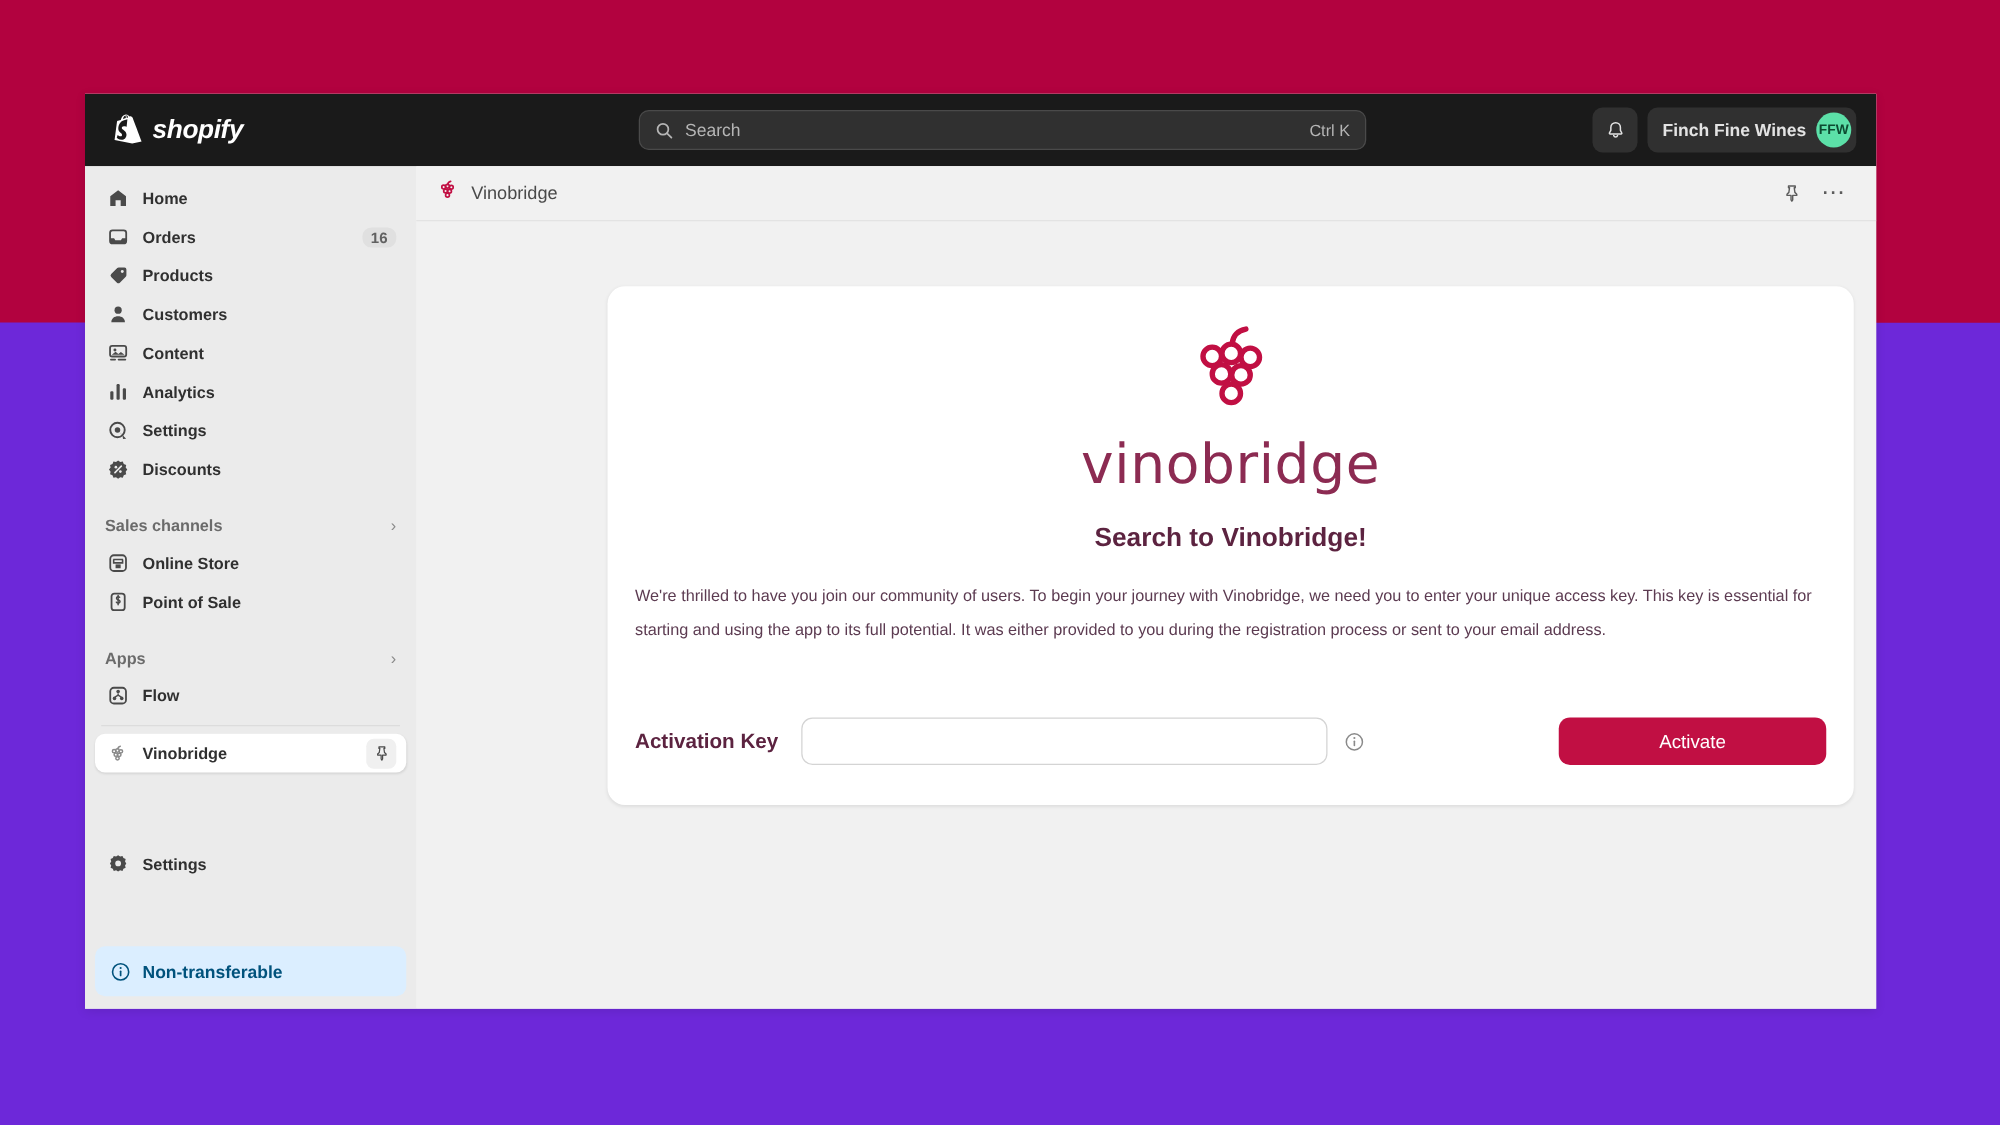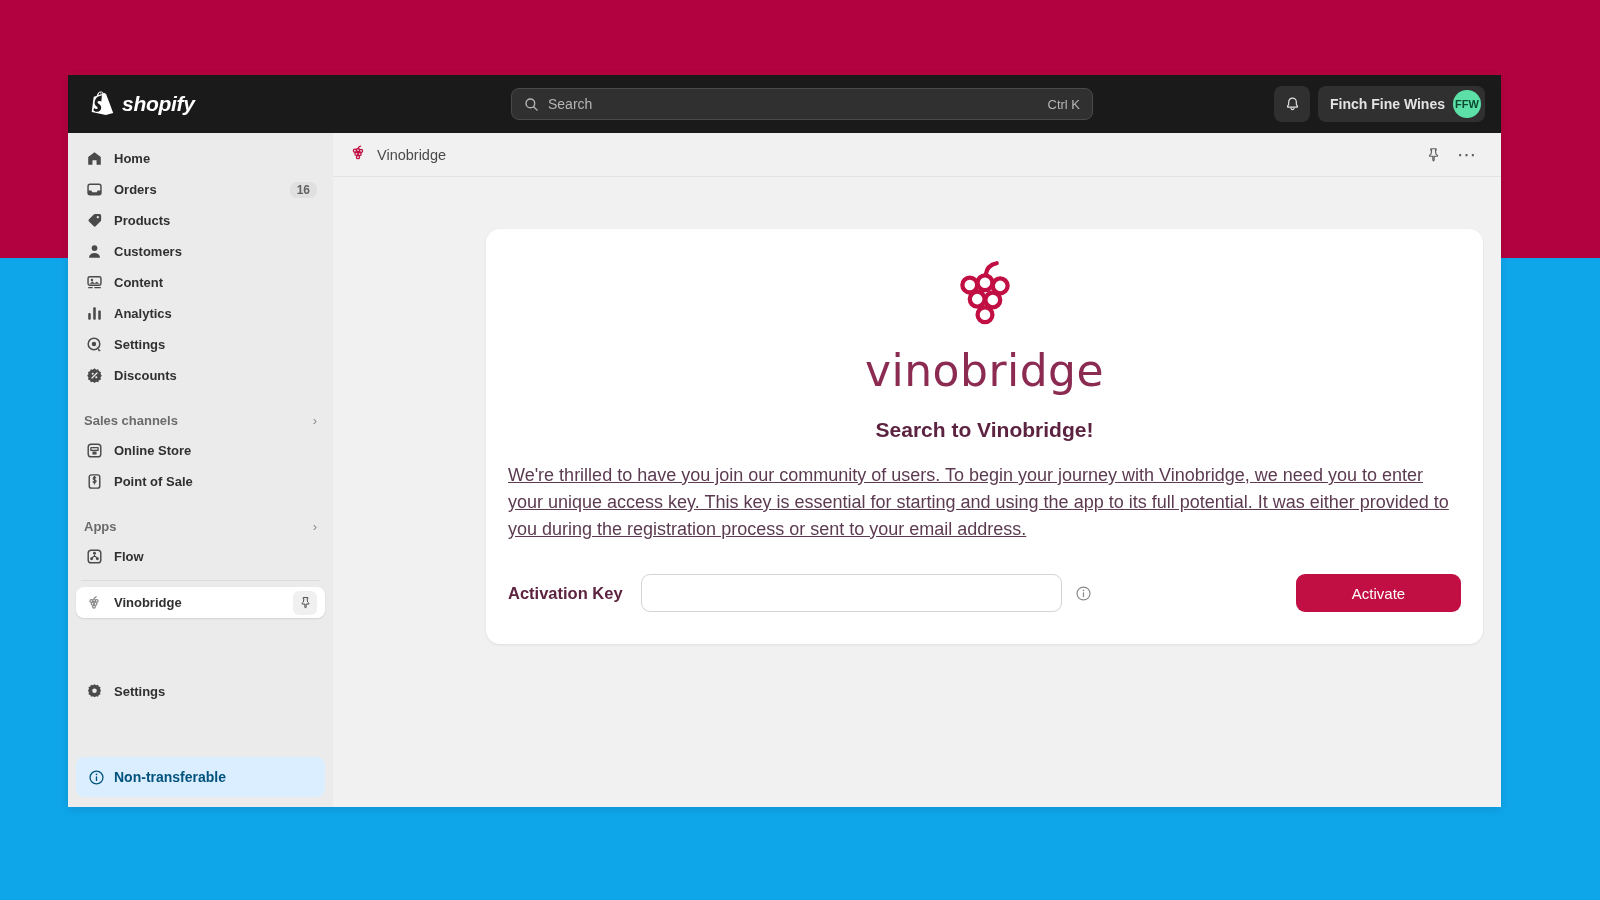--- a/index.html
+++ b/index.html
@@ -2,21 +2,21 @@
 <html><head>
 <meta charset="utf-8">
 <style>
   * { box-sizing: border-box; margin: 0; padding: 0; }
   html, body {
     width: 1600px; height: 900px;
     font-family: "Liberation Sans", sans-serif;
     background: #ffffff;
     overflow: hidden;
   }
-  #root { position: relative; width: 1600px; height: 900px; background: #0ea5e9; }
+  #root { position: relative; width: 1600px; height: 900px; background: #6d28d9; }
 
   
   .backdrop {
     position: absolute; left: 0; top: 0;
     width: 1600px; height: 258px;
     background: #b2023f;
   }
   .backdrop-right {
     position: absolute; left: 1500px; top: 0;
     width: 100px; height: 258px;
@@ -193,25 +193,24 @@
   }
   .welcome {
     margin-top: 22px;
     text-align: center;
     font-size: 21px;
     font-weight: bold;
     color: #5c2340;
   }
   .para {
     margin: 20px 22px 0 22px;
-    font-size: 18px;
+    font-size: 13px;
     line-height: 27px;
     color: #5c3b51;
     text-align: left;
-    text-decoration: underline;
   }
   .form-row {
     position: absolute; left: 22px; right: 22px; bottom: 32px;
     display: flex; align-items: center;
   }
   .field-label {
     font-size: 16.5px; font-weight: bold; color: #5c2340;
     margin-right: 18px;
   }
   .key-input {
@@ -221,21 +220,21 @@
     background: #ffffff;
     font-size: 14px;
     padding: 0 12px;
     color: #303030;
     font-family: "Liberation Sans", sans-serif;
     outline: none;
   }
   .info-ico { margin-left: 13px; cursor: pointer; display: flex; }
   .activate-btn {
     margin-left: auto;
-    width: 165px; height: 38px;
+    width: 214px; height: 38px;
     background: #c10f43;
     color: #ffffff;
     border: none;
     border-radius: 9px;
     font-size: 15px;
     font-family: "Liberation Sans", sans-serif;
     cursor: pointer;
   }
 </style>
 </head>

